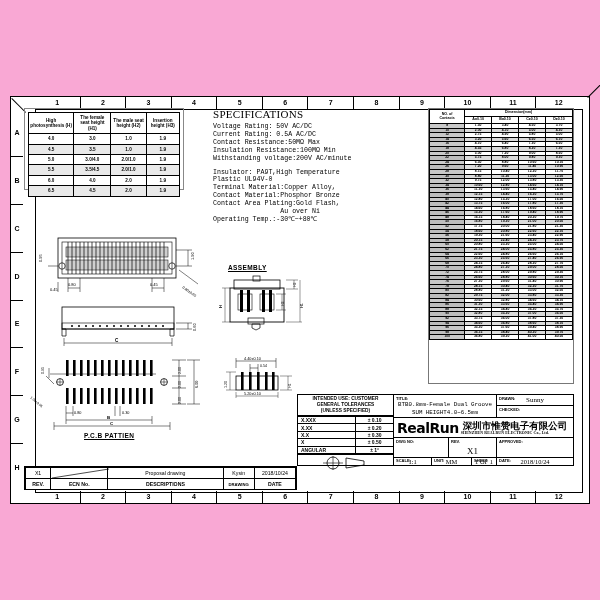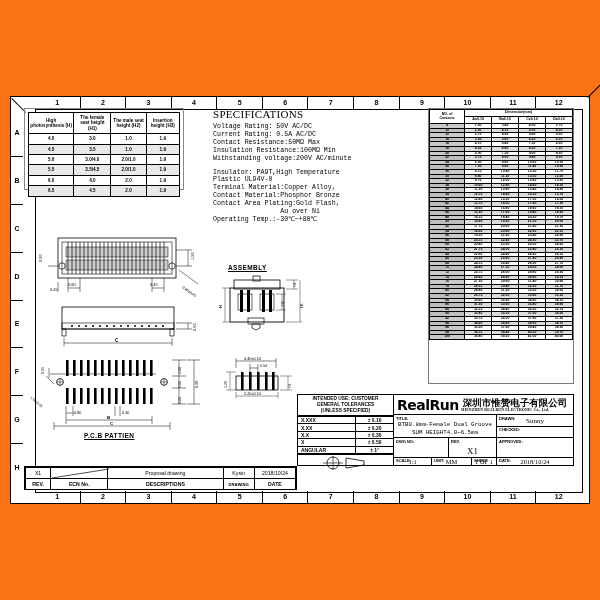--- a/index.html
+++ b/index.html
@@ -4,21 +4,21 @@
 <style>
   * { box-sizing: border-box; }
   html, body {
     margin: 0; padding: 0;
     background: #ffffff;
     font-family: "Liberation Sans", sans-serif;
   }
   #sheet {
     position: relative;
     width: 600px; height: 600px;
-    background: #f97316;
+    background: #f9a8d4;
     overflow: hidden;
   }
   
   .frame-outer {
     position: absolute;
     left: 10px; top: 96px; right: 10px;
     width: 580px; height: 408px;
     border: 1px solid #000;
     background: #fff;
   }
@@ -981,46 +981,46 @@
         <svg width="52" height="16">
           <circle cx="13" cy="8" r="6" fill="none" stroke="#000" stroke-width="0.8"></circle>
           <line x1="3" y1="8" x2="23" y2="8" stroke="#000" stroke-width="0.6"></line>
           <line x1="13" y1="1" x2="13" y2="15" stroke="#000" stroke-width="0.6"></line>
           <path d="M26 3 L44 6 L44 10 L26 13 Z" fill="none" stroke="#000" stroke-width="0.8"></path>
         </svg>
       </div>
     </div>
 
     <div id="tb-right">
-      <div id="tb-logo-row">
-        <span id="logo-text">RealRun</span>
-        <span style="display:flex; flex-direction:column; margin-left:2px;">
-          <span id="cn-name">深圳市惟赞电子有限公司</span>
-          <span id="cn-sub">SHENZHEN REALRUN ELECTRONIC Co., Ltd.</span>
-        </span>
-      </div>
-
       <div id="tb-mid">
         <div id="tb-title-cell">
           <span class="cellcap">TITLE:</span>
           <div id="tb-title-txt">
             <div>BTB0.8mm-Female Dual Groove</div>
             <div>SUM HEIGHT4.0~6.5mm</div>
           </div>
         </div>
         <div id="tb-drawn">
           <div class="mini-cell">
             <span class="cellcap">DRAWN:</span>
             <span class="mini-val">Sunny</span>
           </div>
           <div class="mini-cell">
             <span class="cellcap">CHECKED:</span>
             <span class="mini-val"></span>
           </div>
         </div>
+      </div>
+
+      <div id="tb-logo-row">
+        <span id="logo-text">RealRun</span>
+        <span style="display:flex; flex-direction:column; margin-left:2px;">
+          <span id="cn-name">深圳市惟赞电子有限公司</span>
+          <span id="cn-sub">SHENZHEN REALRUN ELECTRONIC Co., Ltd.</span>
+        </span>
       </div>
 
       <div id="tb-dwgrow">
         <div id="tb-dwgno">
           <span class="cellcap">DWG NO:</span>
           <span class="mini-val" style="position:absolute; left:6px; bottom:1px;"></span>
         </div>
         <div id="tb-rev">
           <span class="cellcap">REV.</span>
           <span class="mini-val">X1</span>

